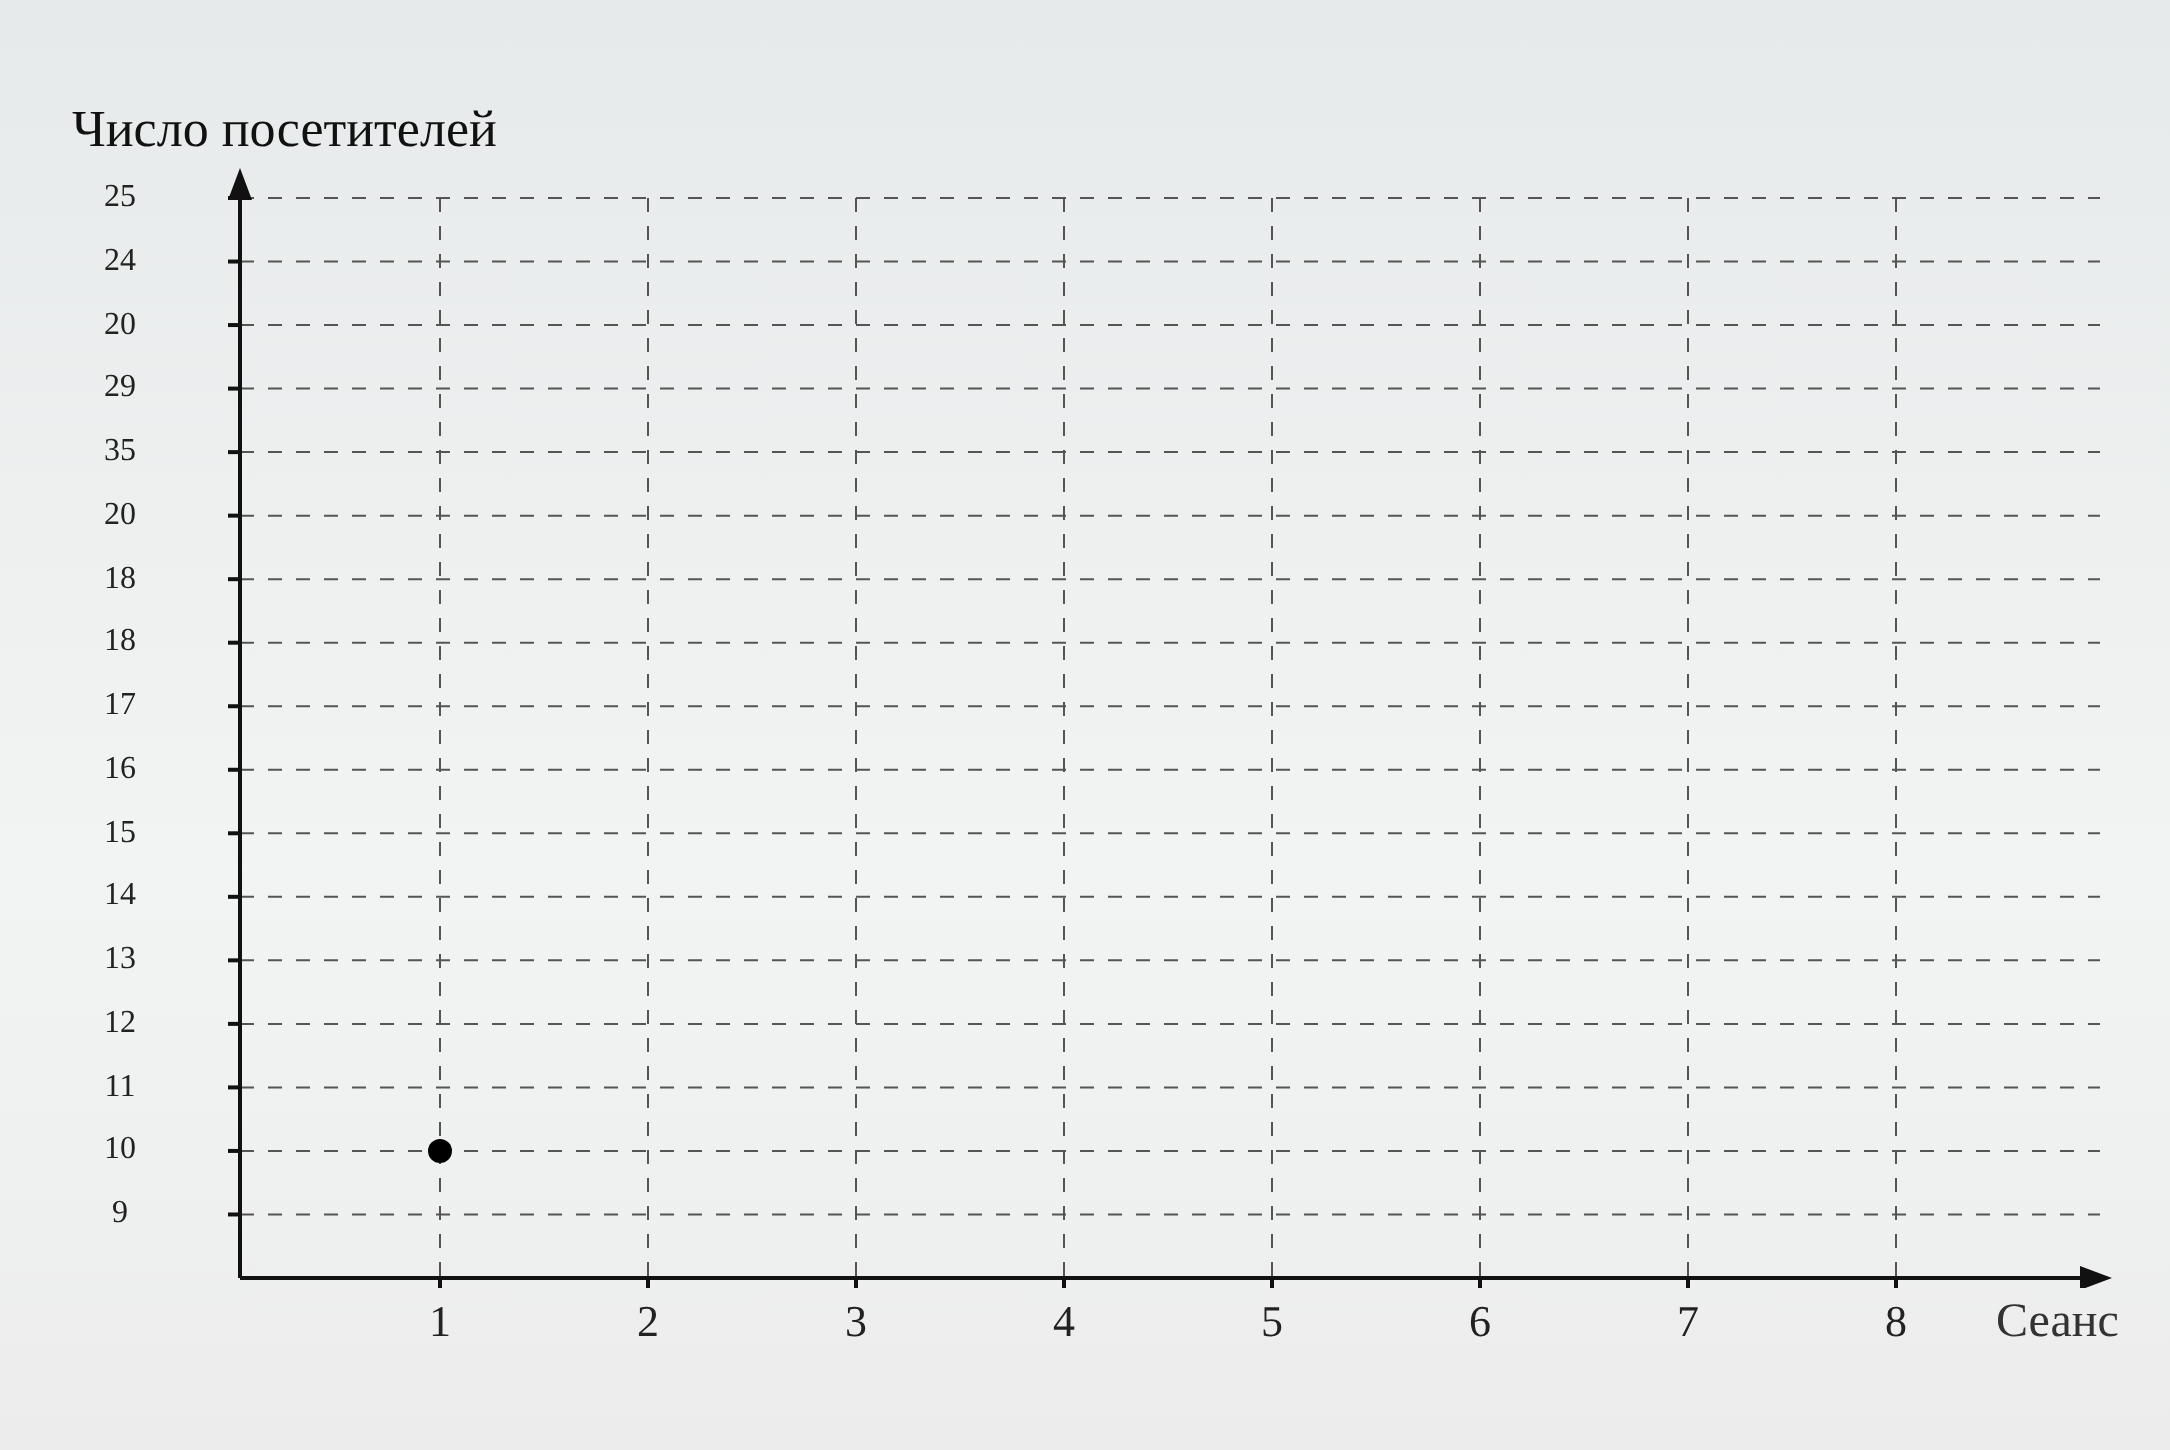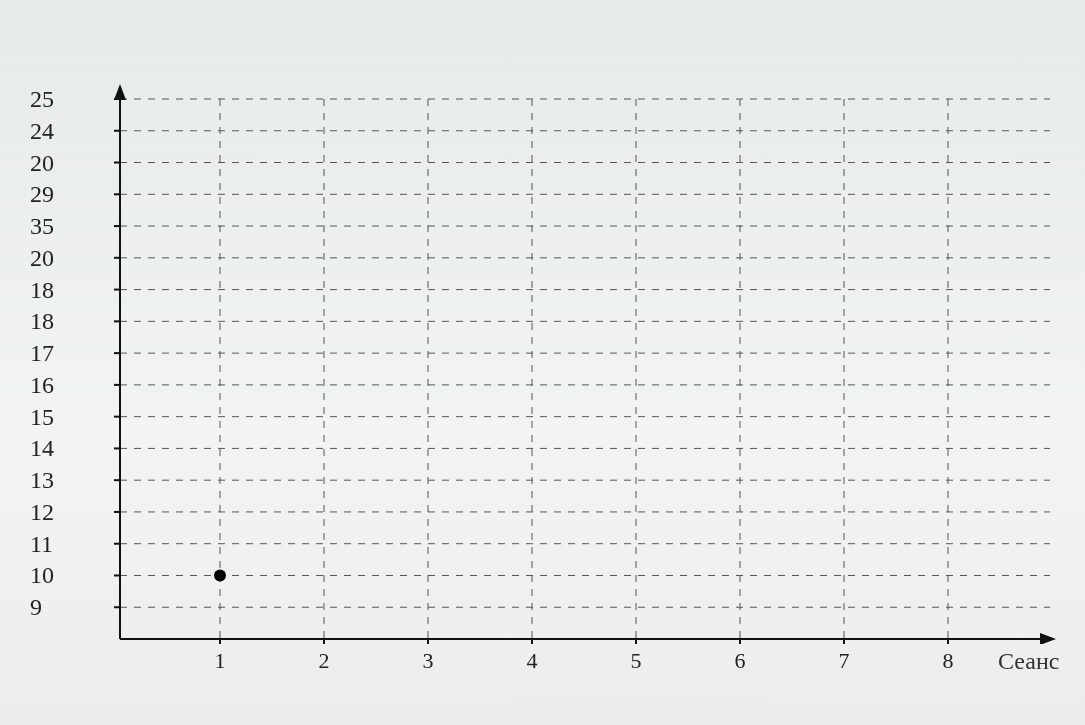--- a/index.html
+++ b/index.html
@@ -4,28 +4,29 @@
 <style>
   html,body{margin:0;padding:0;width:1085px;height:725px;background:#eceff0;overflow:hidden;font-family:"Times New Roman",serif;color:#111}
   .page{position:relative;width:1085px;height:725px;background:linear-gradient(180deg,#e7eaea 0%,#f2f4f4 60%,#ececec 100%)}
   .ytitle{position:absolute;left:36px;top:50px;font-size:26px;font-weight:400}
   .chart{position:absolute;left:30px;top:84px;width:1040px;height:596px}
   .plot{position:absolute;left:70px;top:0;width:960px;height:560px}
   .grid line{stroke:#555;stroke-width:1;stroke-dasharray:7 7}
   .axis line{stroke:#111;stroke-width:2}
   .arrow{fill:#111}
   .pt{fill:#000}
-  .ytick{position:absolute;width:60px;text-align:left;font-size:24px;line-height:22px;color:#222;left:0}
+  .ytick{position:absolute;width:60px;text-align:center;font-size:16px;line-height:22px;color:#222;left:0}
   .xtick{position:absolute;top:564px;font-size:22px;text-align:center;width:30px;margin-left:-15px;color:#222}
   .xtitle{position:absolute;top:564px;font-size:24px;color:#333}
 </style>
 </head>
 <body>
 <div class="page">
 
+  <div class="ytitle">Число посетителей</div>
 
   <div class="chart">
 
     <div id="yticks">
         <div class="ytick" style="top: 512.235px;">9</div>
         <div class="ytick" style="top: 480.471px;">10</div>
         <div class="ytick" style="top: 448.706px;">11</div>
         <div class="ytick" style="top: 416.941px;">12</div>
         <div class="ytick" style="top: 385.176px;">13</div>
         <div class="ytick" style="top: 353.412px;">14</div>

